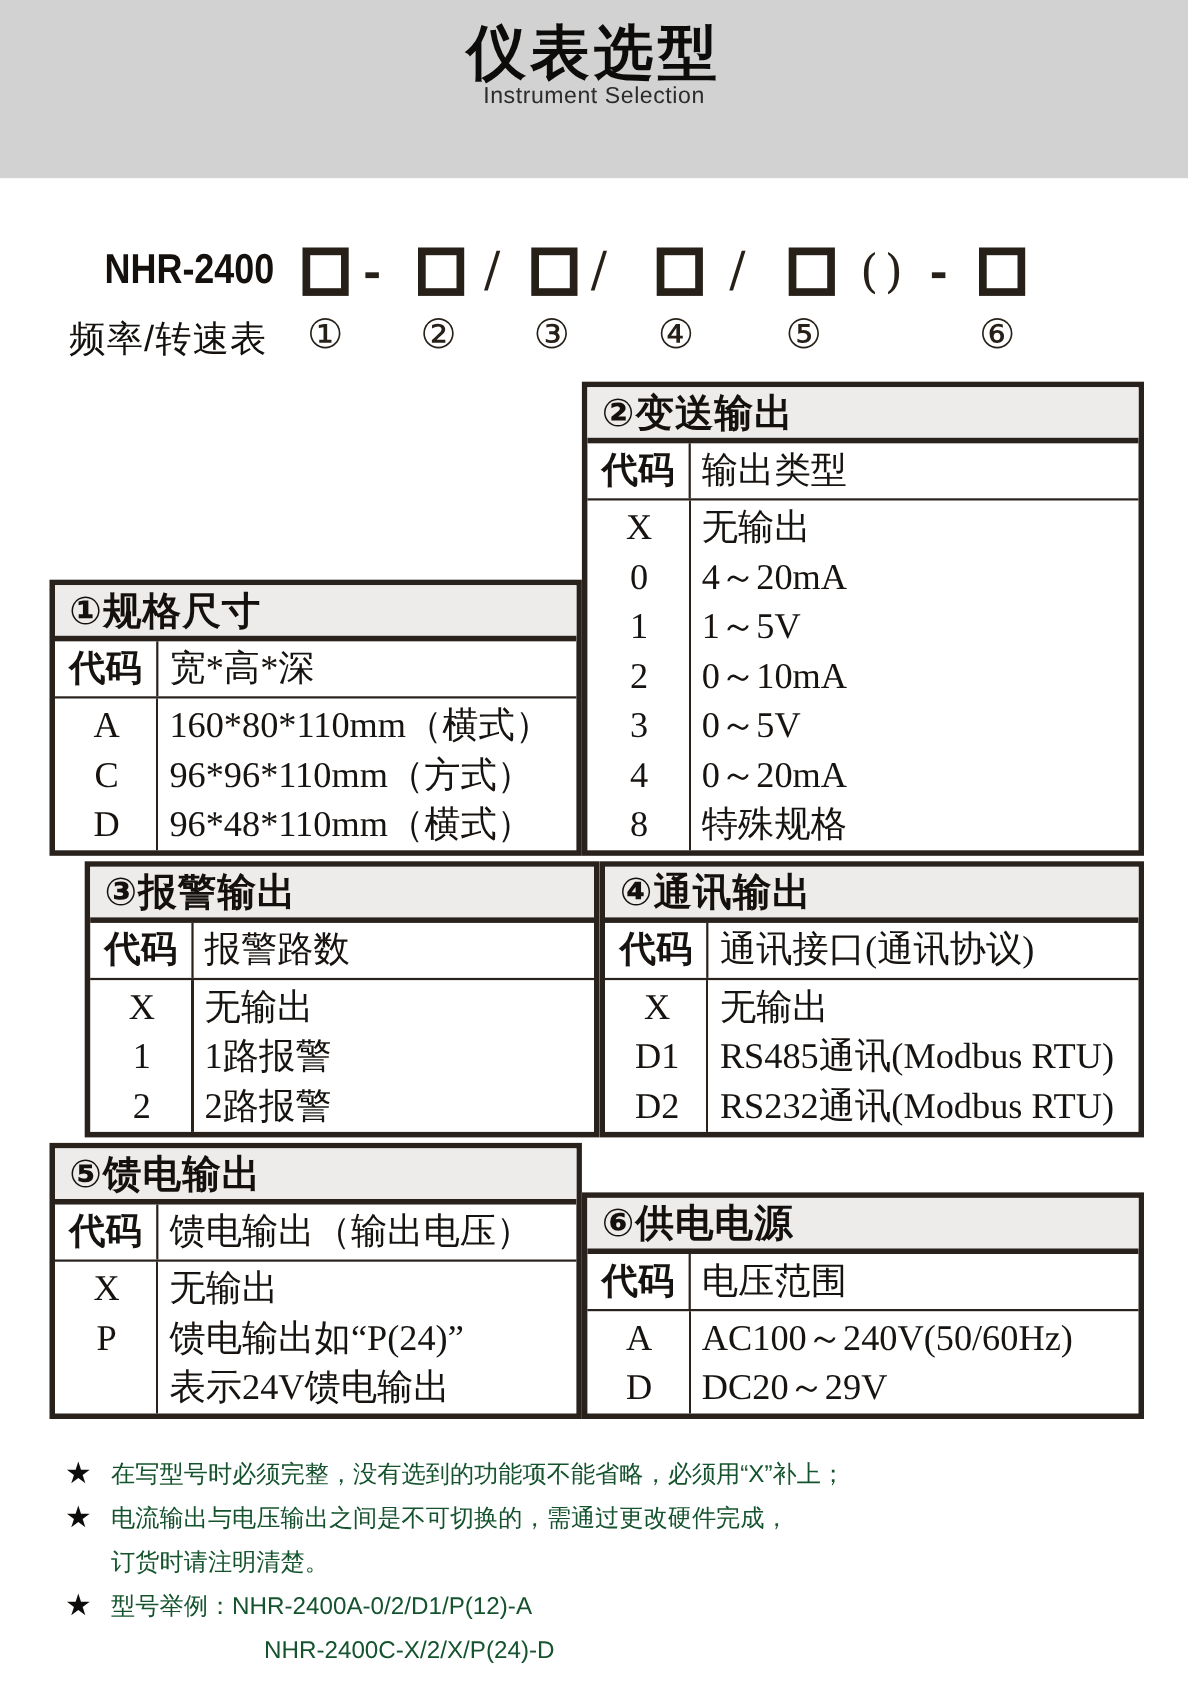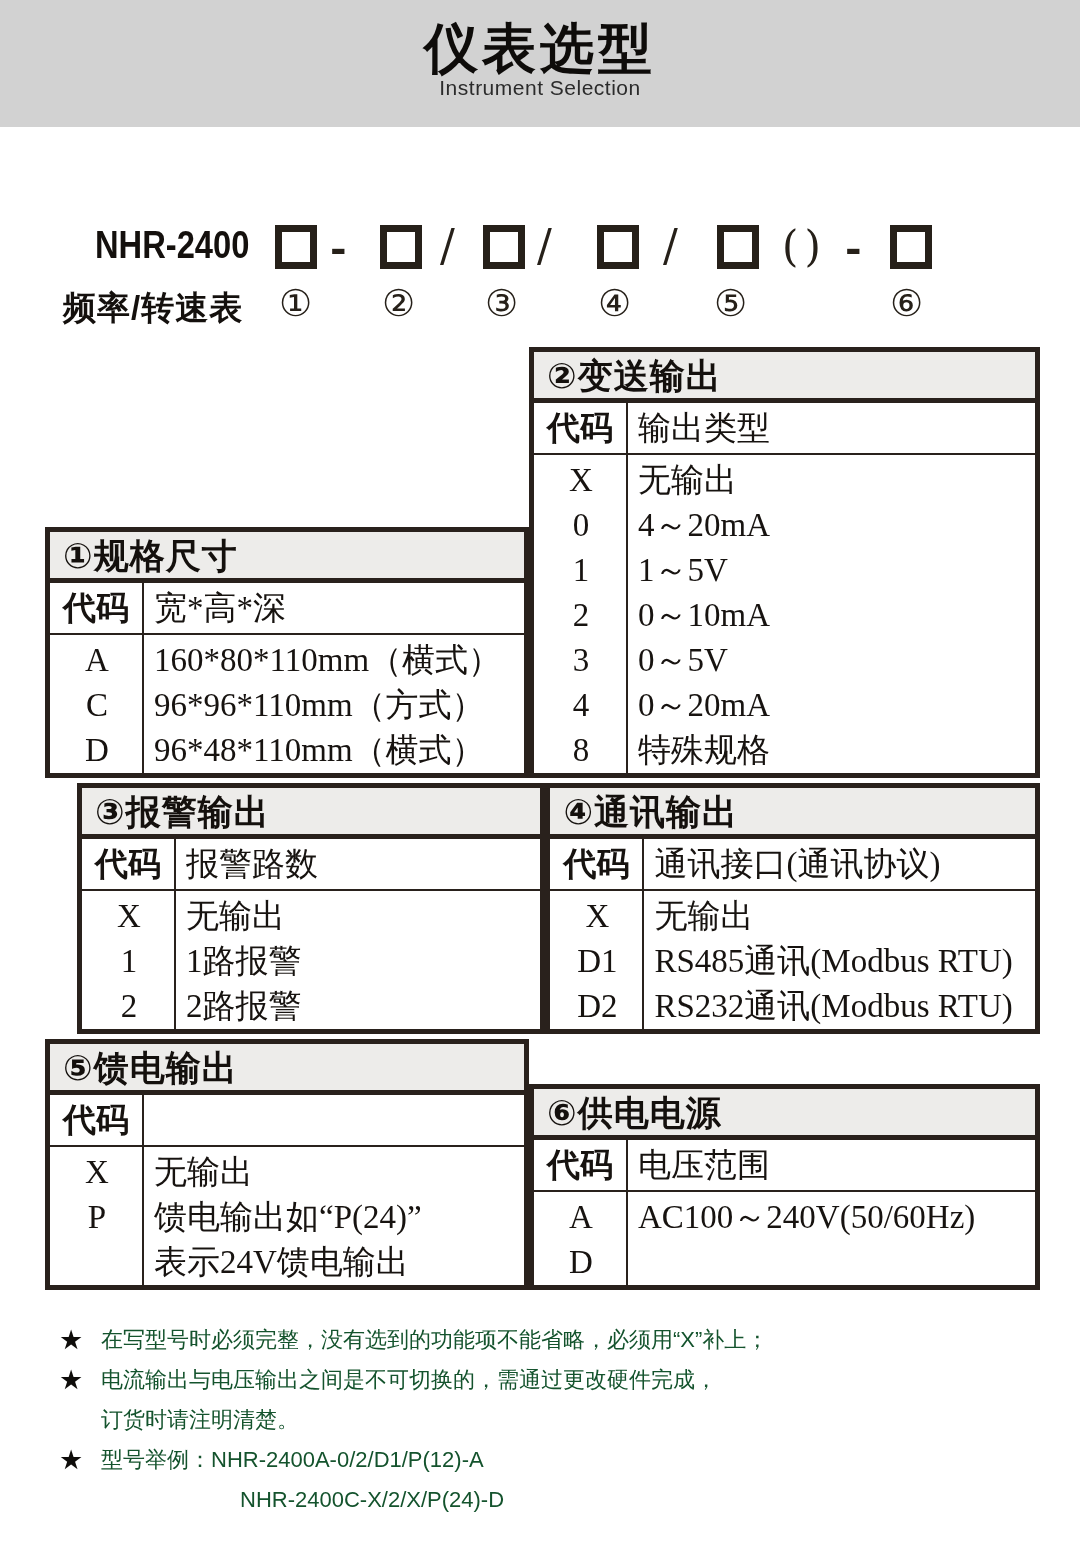--- a/index.html
+++ b/index.html
@@ -3,21 +3,21 @@
 <meta charset="utf-8">
 <style>
   html,body{margin:0;padding:0;}
   body{
     width:1080px;height:1543px;position:relative;background:#ffffff;
     font-family:"Liberation Sans","DejaVu Sans",sans-serif;
     color:#171310;overflow:hidden;
   }
   
   .banner{
-    position:absolute;top:0;left:0;width:1080px;height:127px;
+    position:absolute;top:0;left:0;width:1080px;height:162px;
     background:#d2d2d2;text-align:center;
   }
   .banner-title{
     padding-top:20px;font-size:54px;font-weight:700;letter-spacing:4px;
     color:#0e0c0a;line-height:56px;
   }
   .banner-subtitle{
     font-size:21px;color:#2b2b2b;line-height:24px;margin-top:0px;
     letter-spacing:0.5px;
   }
@@ -37,21 +37,21 @@
     font-family:"DejaVu Serif","Liberation Serif",serif;white-space:nowrap;
   }
   .sep-dash{font-size:40px;font-weight:900;top:14px;}
   .sep-slash{font-size:44px;font-weight:400;top:10px;}
   .sep-paren{font-size:42px;font-weight:400;letter-spacing:6px;top:12px;}
   .mnum{
     position:absolute;top:72px;font-size:37px;color:#262019;
     font-family:"DejaVu Sans",sans-serif;
   }
   .model-label{
-    position:absolute;left:63px;top:76px;font-size:33px;font-weight:700;
+    position:absolute;left:63px;top:76px;font-size:33px;font-weight:400;
     color:#14100d;letter-spacing:1px;
   }
   
   .sel-table{position:absolute;top:342px;left:45px;width:995px;}
   .pair{display:flex;align-items:flex-end;}
   .pair-1{min-height:436px;}
   .pair-2{min-height:256px;padding-left:32px;}
   .pair-3{min-height:256px;}
   .sec{
     border:5px solid #29211c;background:#fff;
@@ -245,20 +245,21 @@
   </div>
 </div>
     </div>
   </div>
 
   <div class="pair pair-3">
     <div class="sec sec-left">
       <div class="sec-title">⑤馈电输出</div>
       <div class="sec-head">
         <div class="code">代码</div>
+        <div class="desc">馈电输出（输出电压）</div>
       </div>
       <div class="sec-body">
   <div class="trow">
     <div class="code">X</div>
     <div class="desc">无输出</div>
   </div>
 
   <div class="trow">
     <div class="code">P</div>
     <div class="desc">馈电输出如“P(24)”</div>
@@ -277,20 +278,21 @@
         <div class="desc">电压范围</div>
       </div>
       <div class="sec-body">
   <div class="trow">
     <div class="code">A</div>
     <div class="desc">AC100～240V(50/60Hz)</div>
   </div>
 
   <div class="trow">
     <div class="code">D</div>
+    <div class="desc">DC20～29V</div>
   </div>
 </div>
     </div>
   </div>
 
 </div>
 
 <div class="notes">
   <div class="note">
     <span class="note-star">★</span>

